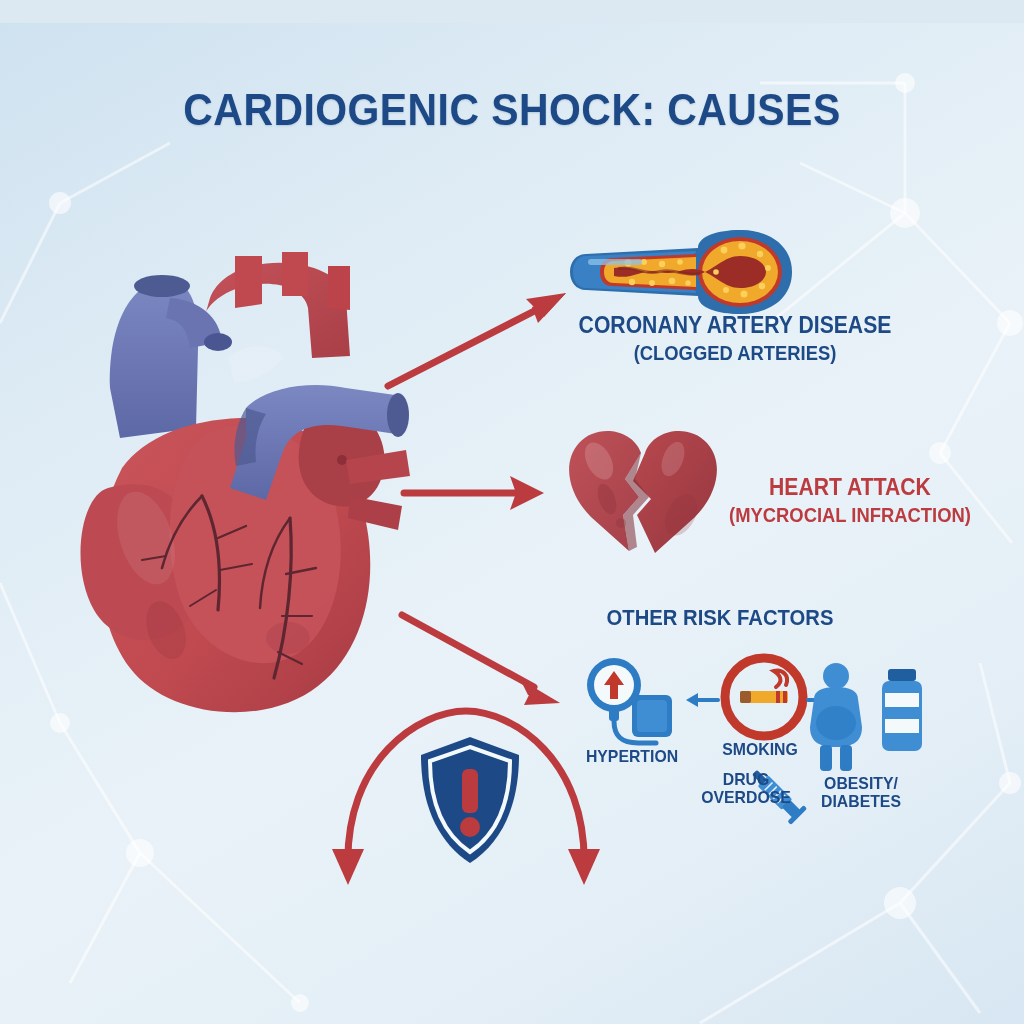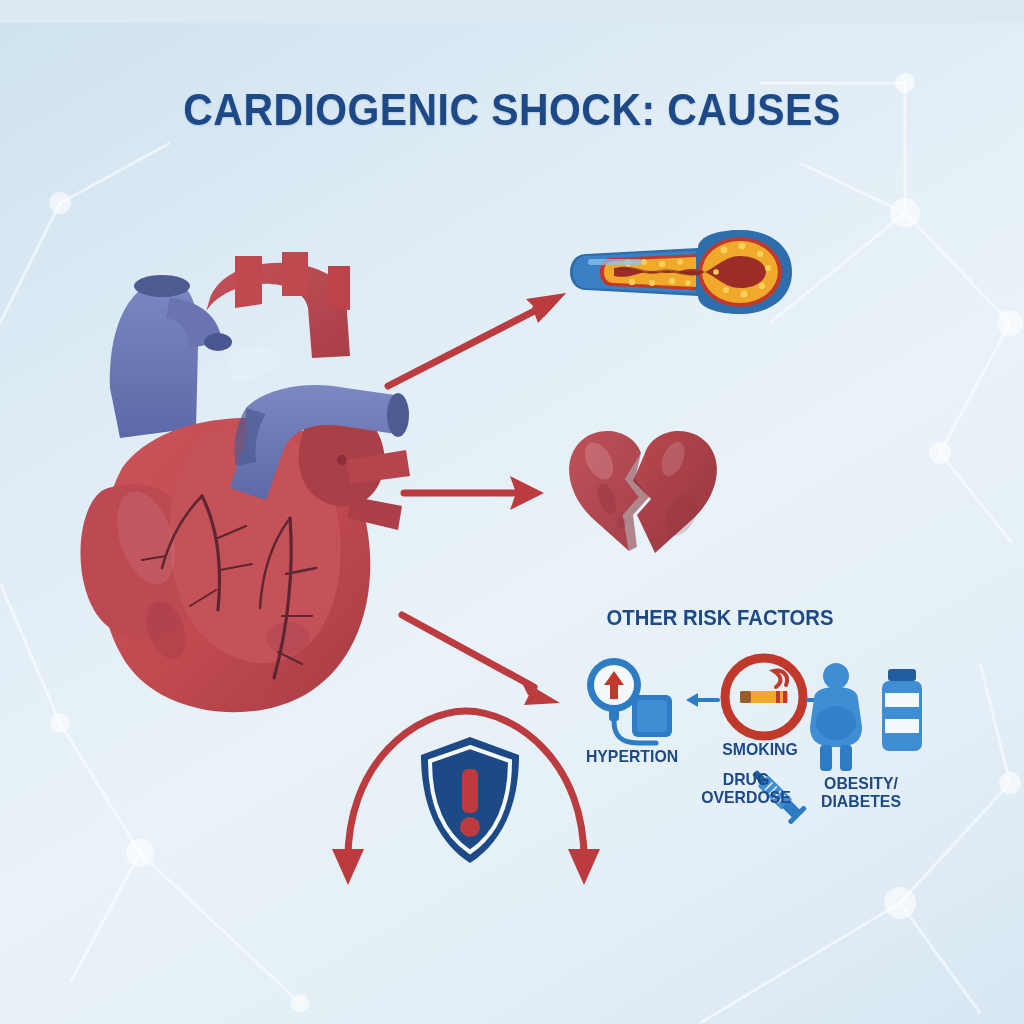--- a/index.html
+++ b/index.html
@@ -206,20 +206,24 @@
           <circle cx="212" cy="40" r="3"></circle>
         <circle cx="206" cy="58" r="3.3"></circle>
           <circle cx="188" cy="66" r="3.5"></circle>
         <circle cx="170" cy="62" r="3"></circle>
           <circle cx="160" cy="44" r="2.8"></circle>
       </g>
 
       <rect x="32" y="31" width="54" height="6" rx="3" fill="#8fc2e8" opacity="0.75"></rect>
     </svg>
 
+    <div class="abs lbl" id="cad-label">
+      <div class="cap1 navy">CORONANY ARTERY DISEASE</div>
+      <div class="cap2 navy">(CLOGGED ARTERIES)</div>
+    </div>
 
     <svg class="abs" style="left:400px;top:448px;" width="150" height="44" viewBox="0 0 150 44">
       <path d="M4,22 L116,22" stroke="#bb3b3f" stroke-width="7" stroke-linecap="round" fill="none"></path>
       <path d="M144,22 L110,5 L116,22 L110,39 Z" fill="#bb3b3f"></path>
     </svg>
 
     <svg class="abs" style="left:563px;top:396px;" width="160" height="140" viewBox="0 0 160 140">
       <defs>
         <linearGradient id="bhL" x1="0" y1="0" x2="1" y2="1">
           <stop offset="0%" stop-color="#bf5158"></stop>
@@ -237,20 +241,24 @@
 
       <path d="M78,34 L62,60 L76,78 L60,96 L66,132 L74,128 L70,96 L86,78 L72,60 Z" fill="#7f2d35" opacity="0.55"></path>
 
       <ellipse cx="36" cy="42" rx="12" ry="20" fill="#ffffff" opacity="0.16" transform="rotate(-28 36 42)"></ellipse>
       <ellipse cx="110" cy="40" rx="10" ry="18" fill="#ffffff" opacity="0.14" transform="rotate(22 110 40)"></ellipse>
       <ellipse cx="44" cy="80" rx="8" ry="16" fill="#8c323a" opacity="0.35" transform="rotate(-20 44 80)"></ellipse>
       <circle cx="58" cy="104" r="5" fill="#8c323a" opacity="0.3"></circle>
       <ellipse cx="118" cy="96" rx="14" ry="22" fill="#8c323a" opacity="0.22" transform="rotate(28 118 96)"></ellipse>
     </svg>
 
+    <div class="abs lbl" id="ha-label">
+      <div class="cap1 red">HEART ATTACK</div>
+      <div class="cap2 red">(MYCROCIAL INFRACTION)</div>
+    </div>
 
     <svg class="abs" style="left:396px;top:586px;" width="180" height="110" viewBox="0 0 180 110">
       <path d="M6,6 L138,78" stroke="#bb3b3f" stroke-width="7" stroke-linecap="round" fill="none"></path>
       <path d="M164,94 L124,70 L132,86 Z" fill="#bb3b3f"></path>
       <path d="M164,94 L128,96 L136,80 Z" fill="#bb3b3f"></path>
     </svg>
 
     <div class="abs lbl navy" id="orf-label" style="font-weight:bold;transform:scaleX(0.92);">OTHER RISK FACTORS</div>
 
     <svg class="abs" style="left:576px;top:632px;" width="106" height="96" viewBox="0 0 106 96">

